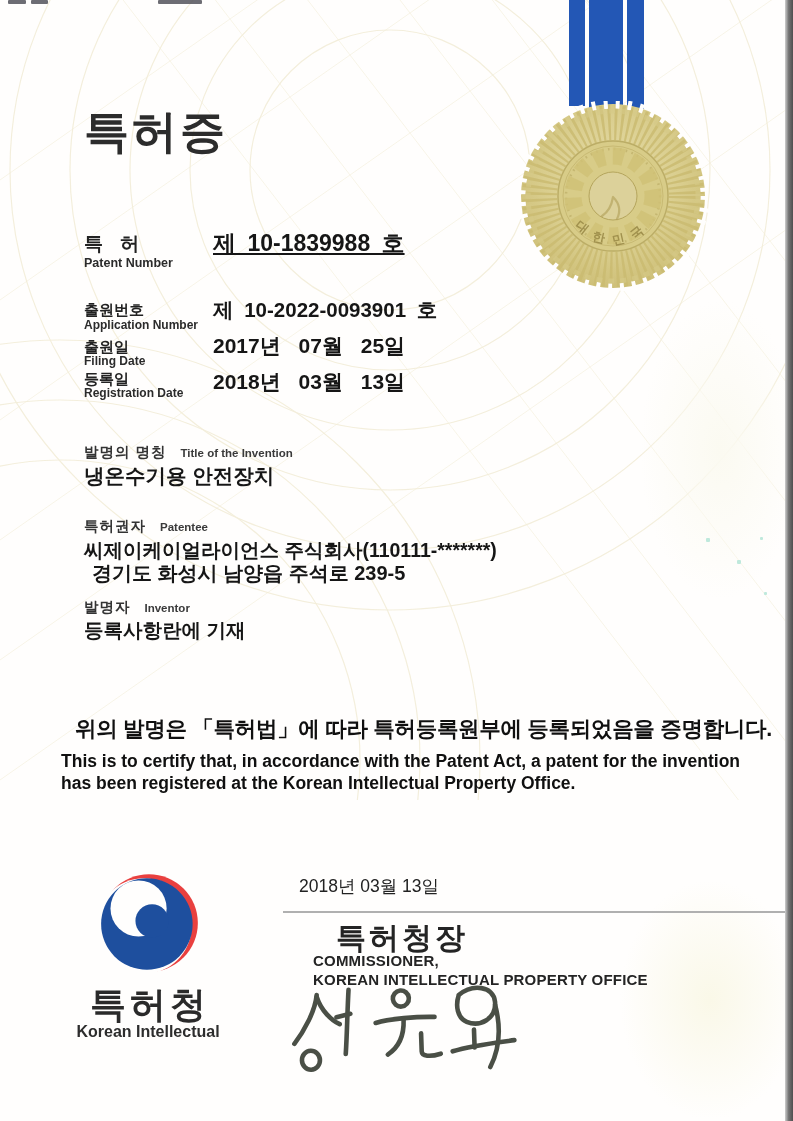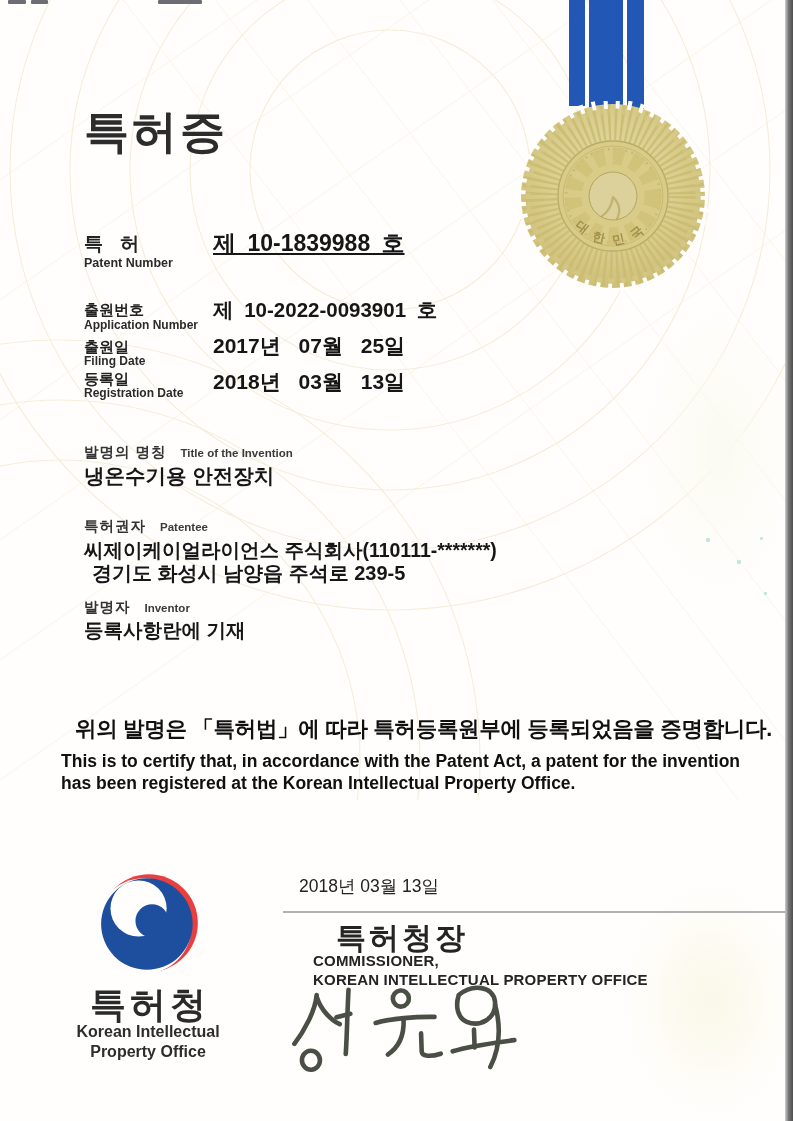--- a/index.html
+++ b/index.html
@@ -186,17 +186,16 @@
   <svg class="abs" style="left:98px;top:870px;" width="104" height="104" viewBox="0 0 100 100">
     <circle cx="49" cy="51" r="47" fill="#e9403f"></circle>
     <circle cx="44" cy="54" r="46" fill="#fffefd"></circle>
     <circle cx="47" cy="52" r="44" fill="#1e4f9e"></circle>
     <circle cx="39" cy="37" r="27" fill="#fffefd"></circle>
     <circle cx="52" cy="49" r="16" fill="#1e4f9e"></circle>
   </svg>
   <div class="abs kipo-ko">특허청</div>
   <div class="abs kipo-en">
     <div>Korean Intellectual</div>
-    <div>Property Office</div>
   </div>
 
   <div class="edge-line"></div>
 </div>
 
 </body></html>

